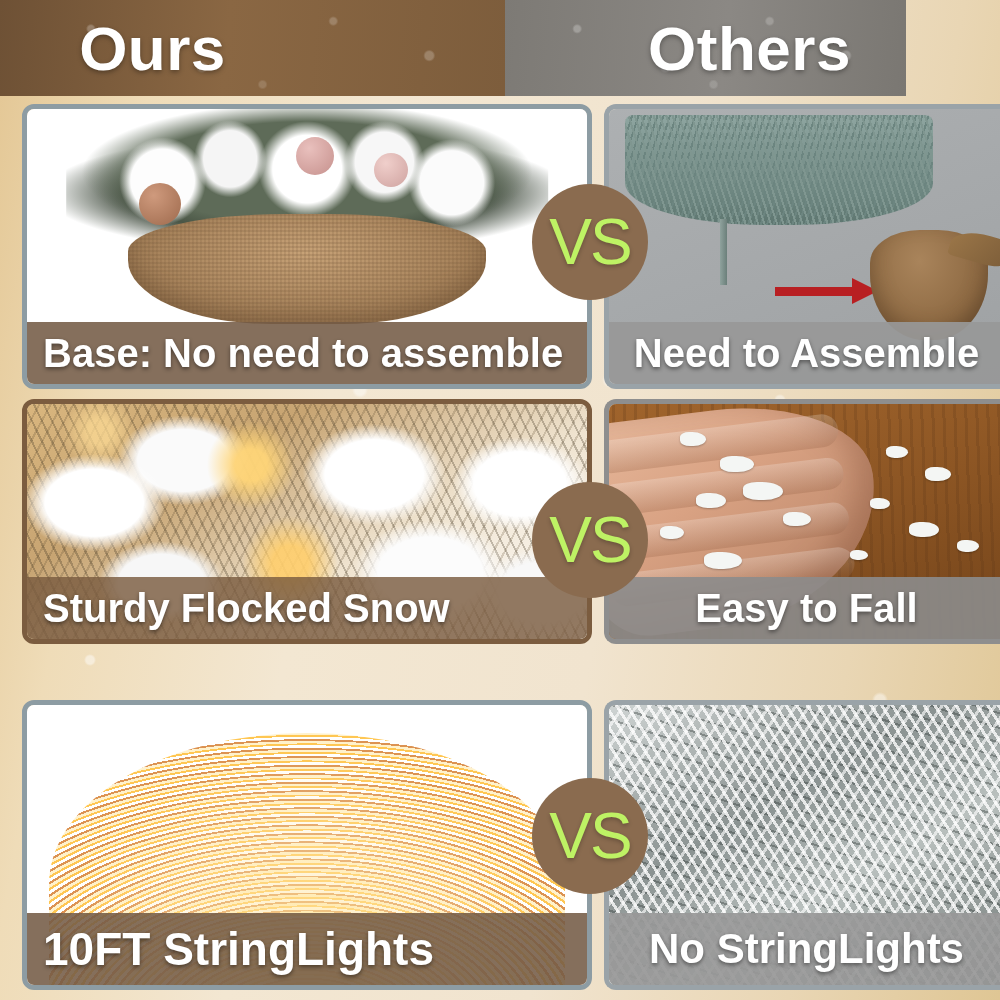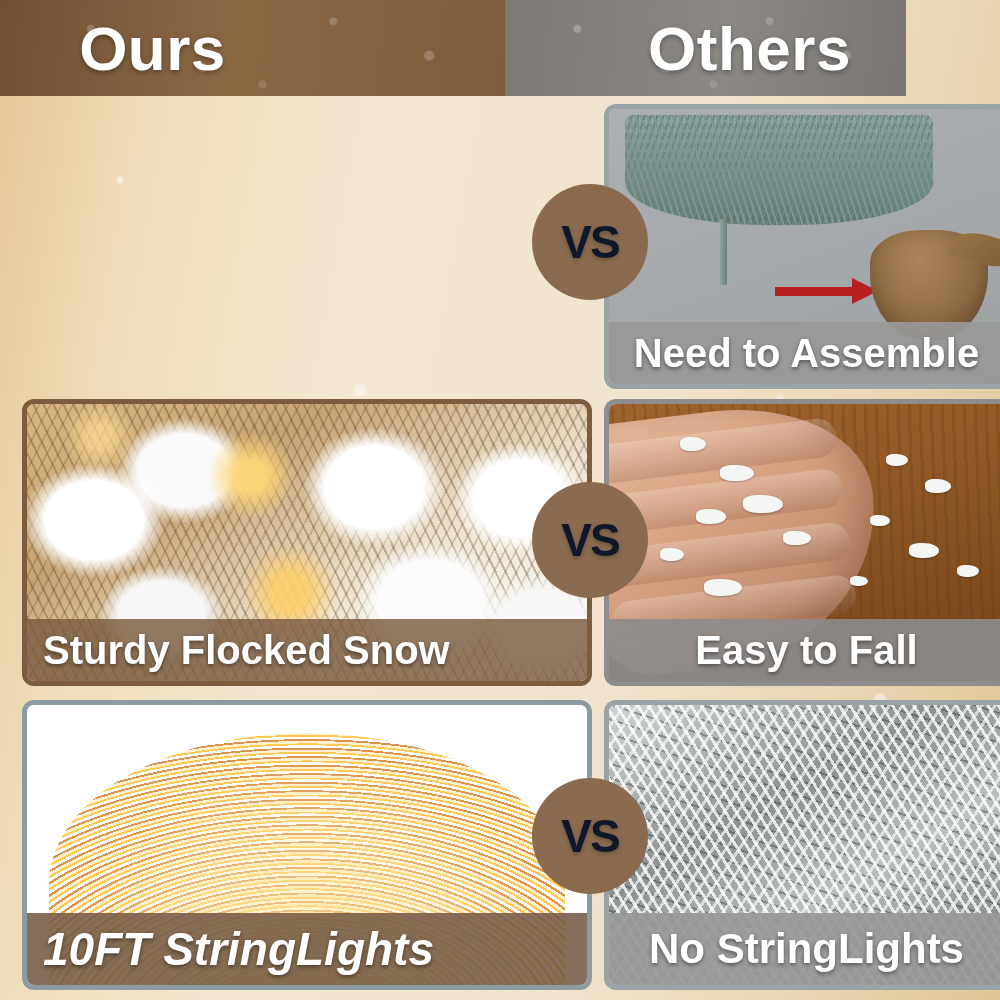--- a/index.html
+++ b/index.html
@@ -50,52 +50,52 @@
     text-align: center; color: #fff;
     font-size: 62px; font-weight: bold; letter-spacing: .5px;
     text-shadow: 0 2px 5px rgba(0,0,0,.35);
   }
   .header-ours   .header-title { padding-right: 200px; }
   .header-others .header-title { padding-left: 88px; }
 
   
   .row { position: absolute; left: 0; width: 1000px; }
   .row-1 { top: 104px; height: 285px; }
-  .row-2 { top: 399px; height: 287px; }
+  .row-2 { top: 399px; height: 245px; }
   .row-3 { top: 700px; height: 290px; }
 
   .panel { position: absolute; top: 0; height: 100%; overflow: hidden; }
   .panel-left  { left: 22px;  width: 570px; border-radius: 12px; border: 5px solid #8d9ca3; }
   .panel-right { left: 604px; width: 400px; border-radius: 12px 0 0 12px; border: 5px solid #9aa3a8; border-right: none; }
   .row-2 .panel-left  { border-color: #7b5c3f; }
   .row-2 .panel-right { border-color: #8e8e8e; }
 
   .photo { position: absolute; inset: 0; }
 
   .caption {
     position: absolute; left: 0; right: 0; bottom: 0;
     display: flex; align-items: center;
     color: #fff; font-weight: bold;
     text-shadow: 0 2px 4px rgba(0,0,0,.45);
     white-space: nowrap; overflow: hidden;
   }
   .caption-left  { height: 62px; background: rgba(116,91,69,.88); padding-left: 16px; font-size: 40px; }
   .caption-right { height: 62px; background: rgba(152,152,152,.93); justify-content: center; font-size: 40px; }
-  .row-3 .caption-left  { height: 72px; font-size: 46px; font-style: italic; }
+  .row-3 .caption-left  { height: 72px; font-size: 46px; }
   .row-3 .caption-right { height: 72px; font-size: 42px; }
   .row-2 .caption-left  { background: rgba(122,92,63,.82); }
   .row-2 .caption-right { background: rgba(140,140,140,.90); }
 
   
   .vs-badge {
     position: absolute; z-index: 30;
     width: 116px; height: 116px; border-radius: 50%;
     background: #8a6b4f;
     display: flex; align-items: center; justify-content: center;
-    color: #0f172a; font-size: 46px; font-weight: bold; letter-spacing: -2px;
+    color: #bef264; font-size: 64px; font-weight: normal; letter-spacing: -2px;
     text-shadow: 0 2px 4px rgba(0,0,0,.25);
   }
   .vs-1 { left: 532px; top: 184px; }
   .vs-2 { left: 532px; top: 482px; }
   .vs-3 { left: 532px; top: 778px; }
 
   
   .ph-white { background: #ffffff; }
   .ph-gray  { background: linear-gradient(160deg,#adb0b2 0%,#a5a8aa 55%,#9ea1a3 100%); }
 
@@ -238,20 +238,31 @@
   <div class="header">
     <div class="header-half header-ours">
       <div class="header-title">Ours</div>
     </div>
     <div class="header-half header-others">
       <div class="header-title">Others</div>
     </div>
   </div>
 
   <div class="row row-1">
+    <div class="panel panel-left">
+      <div class="photo ph-white">
+        <div class="tree-flock"></div>
+        <div class="ornament orn-a"></div>
+        <div class="ornament orn-b"></div>
+        <div class="ornament orn-c"></div>
+        <div class="ornament orn-d"></div>
+        <div class="burlap-base"></div>
+      </div>
+      <div class="caption caption-left">Base: No need to assemble</div>
+    </div>
 
     <div class="panel panel-right">
       <div class="photo ph-gray">
         <div class="fake-branch"></div>
         <div class="pole"></div>
         <div class="arrow-wrap">
           <div class="arrow-shaft"></div>
           <div class="arrow-head"></div>
         </div>
         <div class="bag"></div>

